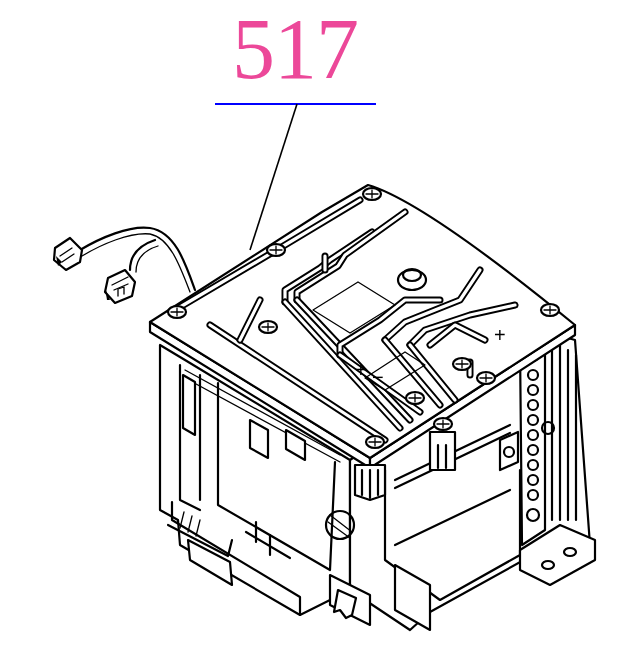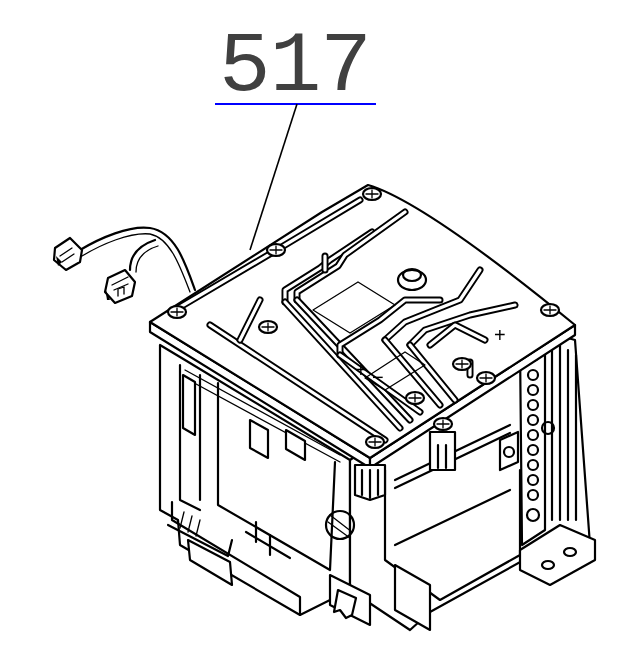--- a/index.html
+++ b/index.html
@@ -1,19 +1,19 @@
 <!DOCTYPE html>
 <html><head>
 <meta charset="utf-8">
 <style>
   html, body { margin: 0; padding: 0; background: #ffffff; }
   body { width: 640px; height: 667px; position: relative; overflow: hidden; font-family: "Liberation Sans", sans-serif; }
   .callout-label {
-    position: absolute; left: 214px; top: 22px; width: 162px; text-align: center;
-    font-family: Liberation Mono, monospace; font-size: 86px; line-height: 90px; color: #404040;
+    position: absolute; left: 214px; top: 4px; width: 162px; text-align: center;
+    font-family: Liberation Serif, serif; font-size: 86px; line-height: 90px; color: #ec4899;
     letter-spacing: -1px;
   }
   .callout-underline {
     position: absolute; left: 215px; top: 103px; width: 161px; height: 2px; background: #0000ff;
   }
   svg.drawing { position: absolute; left: 0; top: 0; }
   .l { fill: none; stroke: #000; stroke-width: 2.2; stroke-linejoin: round; stroke-linecap: round; }
   .t { fill: none; stroke: #000; stroke-width: 1.3; stroke-linejoin: round; stroke-linecap: round; }
   .w { fill: #fff; stroke: #000; stroke-width: 2.2; stroke-linejoin: round; }
   .trace { fill: none; stroke: #000; stroke-width: 7; stroke-linejoin: round; stroke-linecap: round; }

